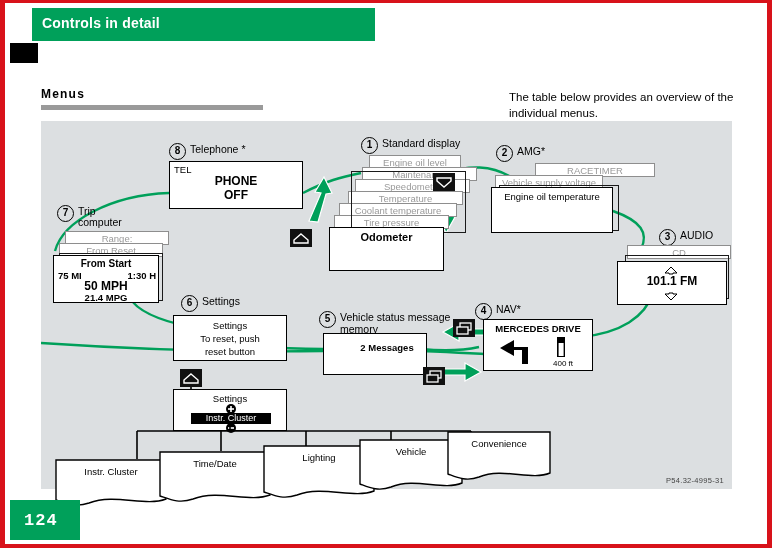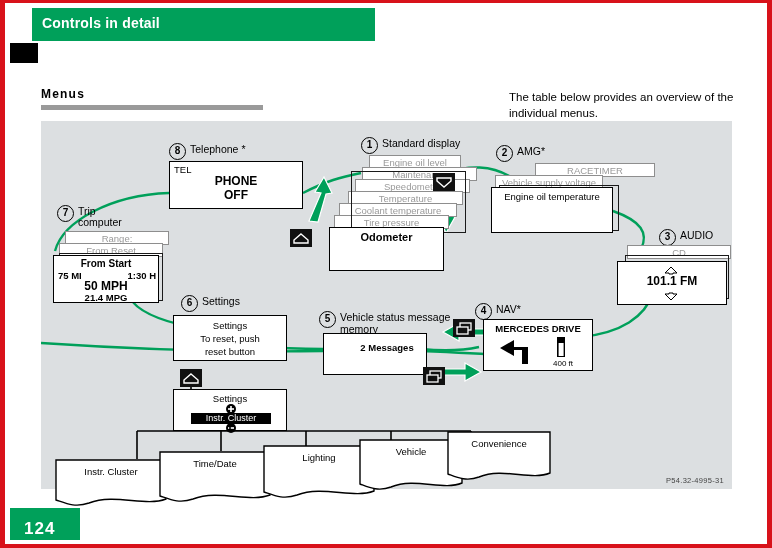--- a/index.html
+++ b/index.html
@@ -88,21 +88,21 @@
 
   
   .tabcard{position:absolute;}
   .tabcard .lbl{
     position:absolute;left:0;top:0;width:100%;text-align:center;
     font-size:9.5px;color:#000;padding-top:7px;
   }
 
   
   .foot-green{
-    position:absolute;left:5px;bottom:4px;width:70px;height:32px;background:#00a05a;
+    position:absolute;left:5px;bottom:4px;width:70px;height:40px;background:#00a05a;font-family:Liberation Mono, monospace;
   }
   .foot-green span{
     position:absolute;left:14px;top:11px;color:#fff;font-size:17px;font-weight:bold;letter-spacing:1px;
   }
 </style>
 </head>
 <body>
 
 <div id="page">
 

